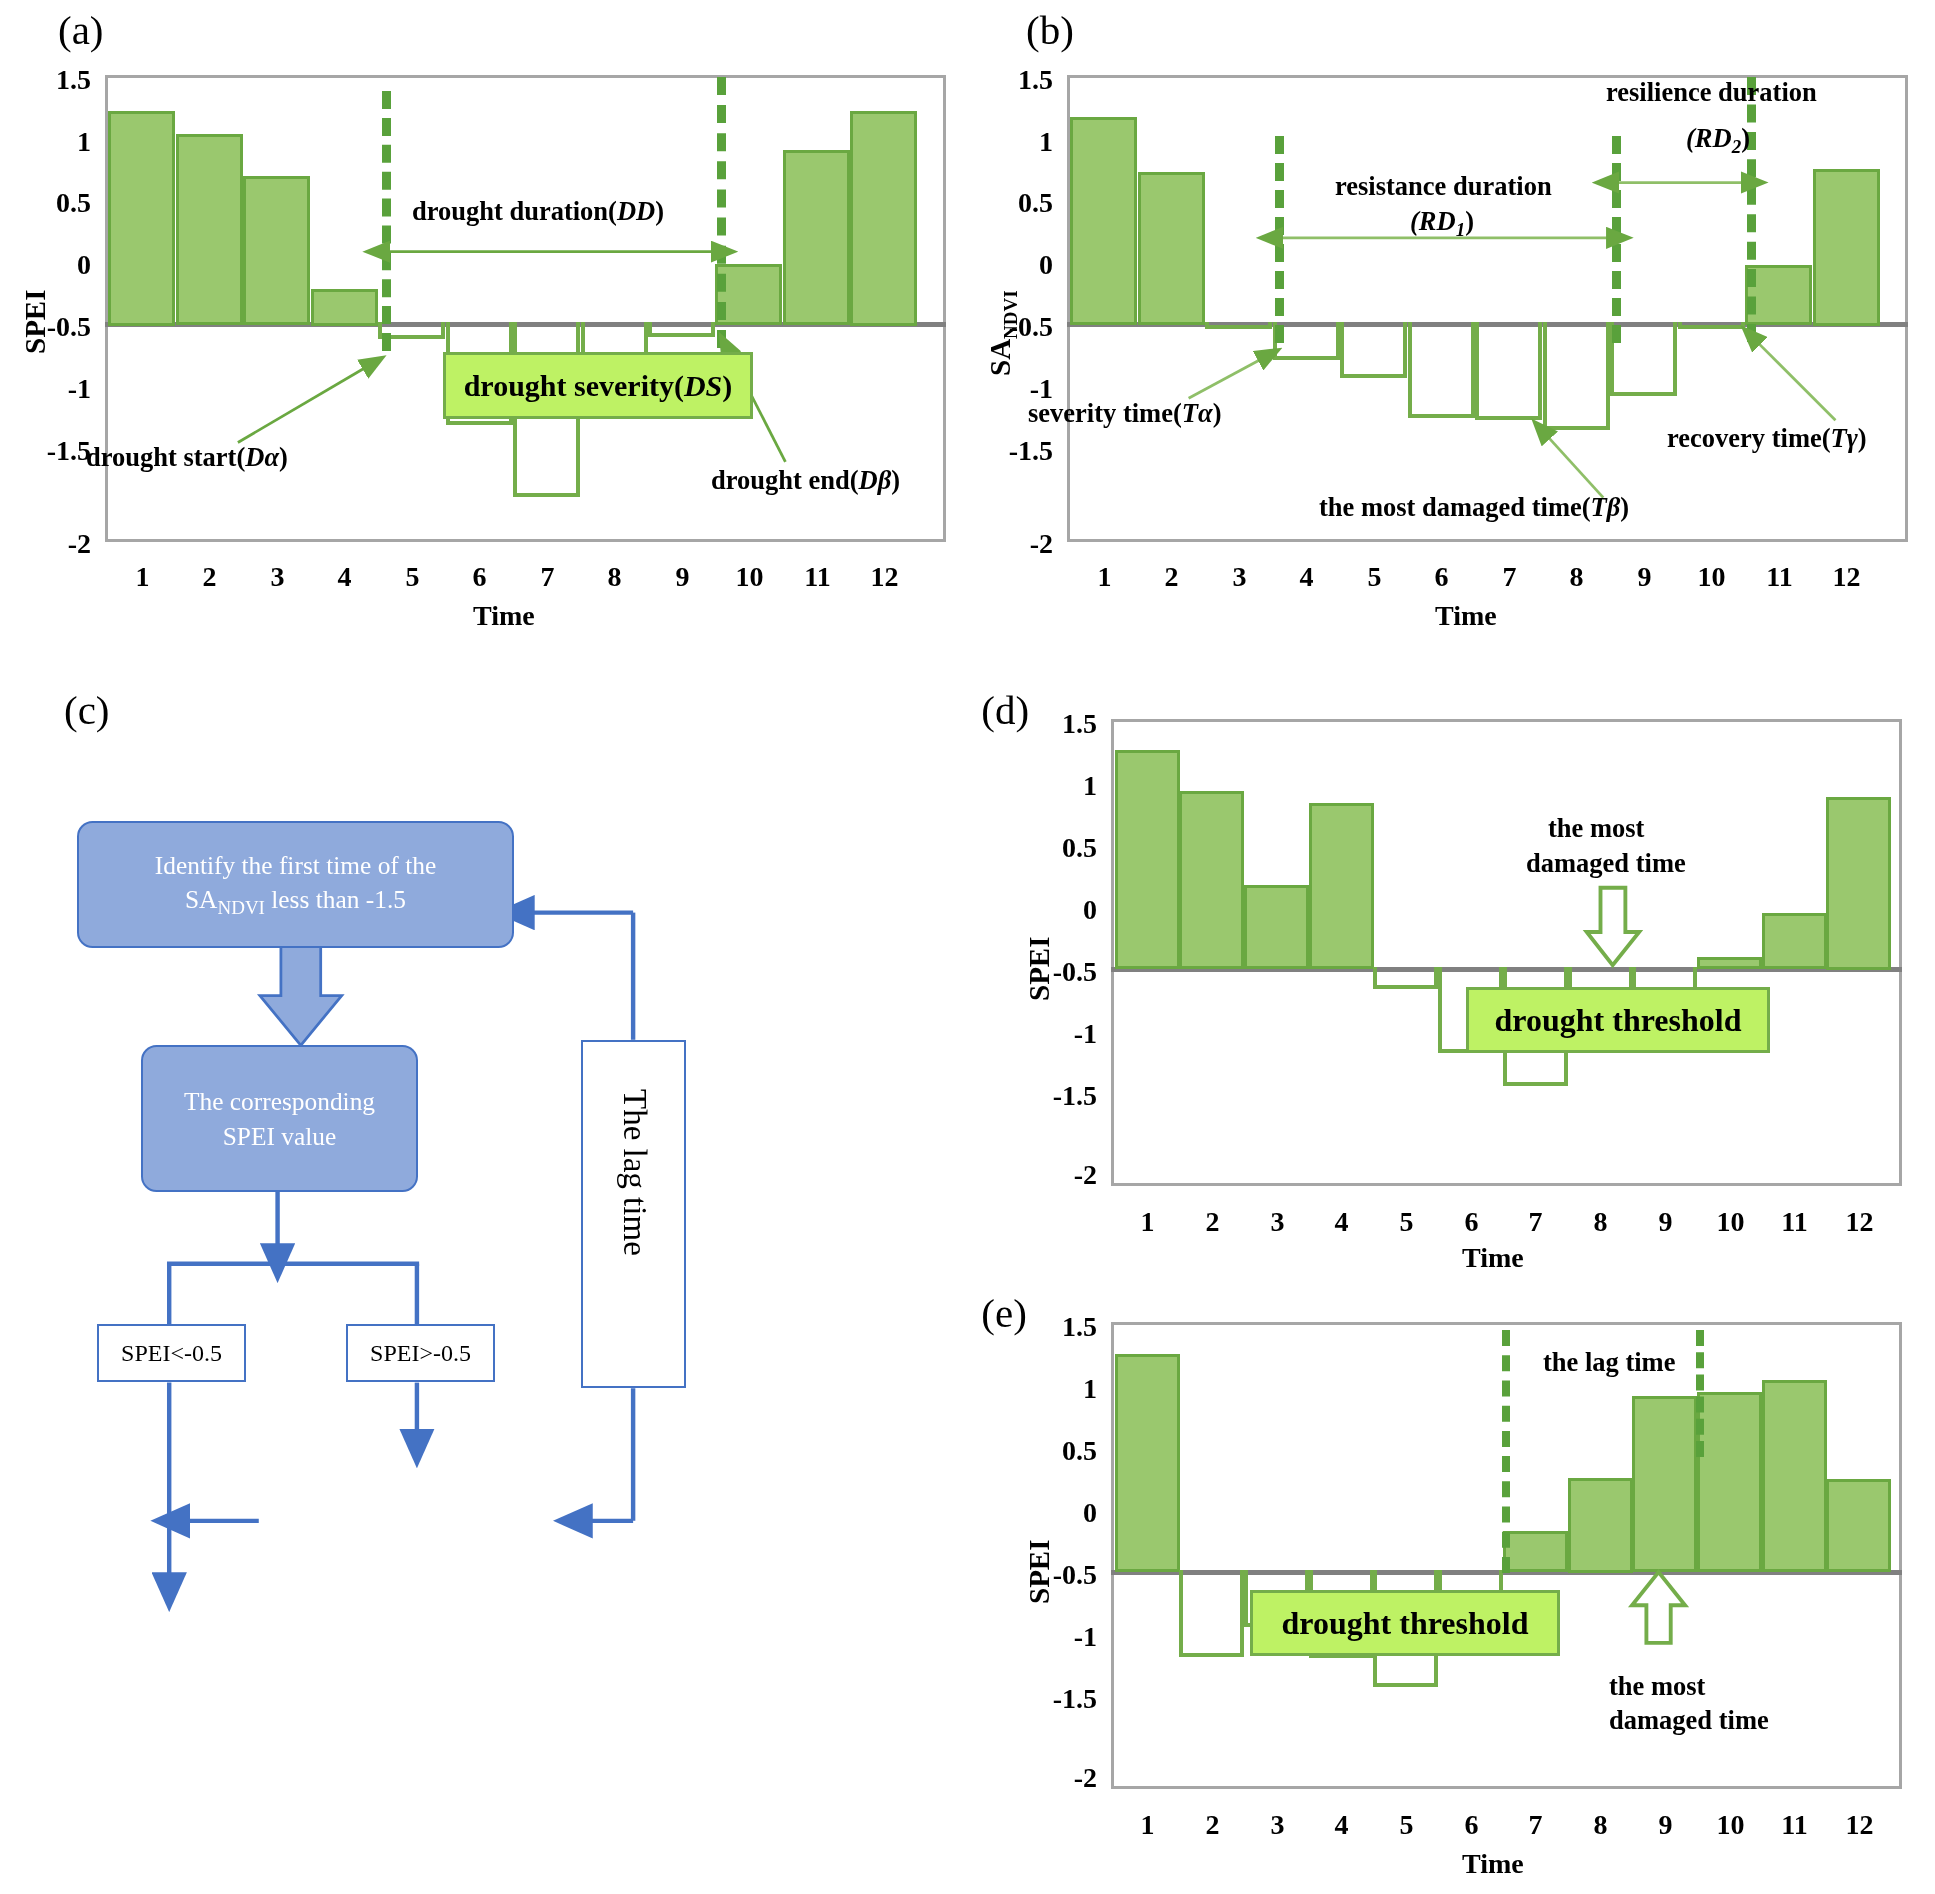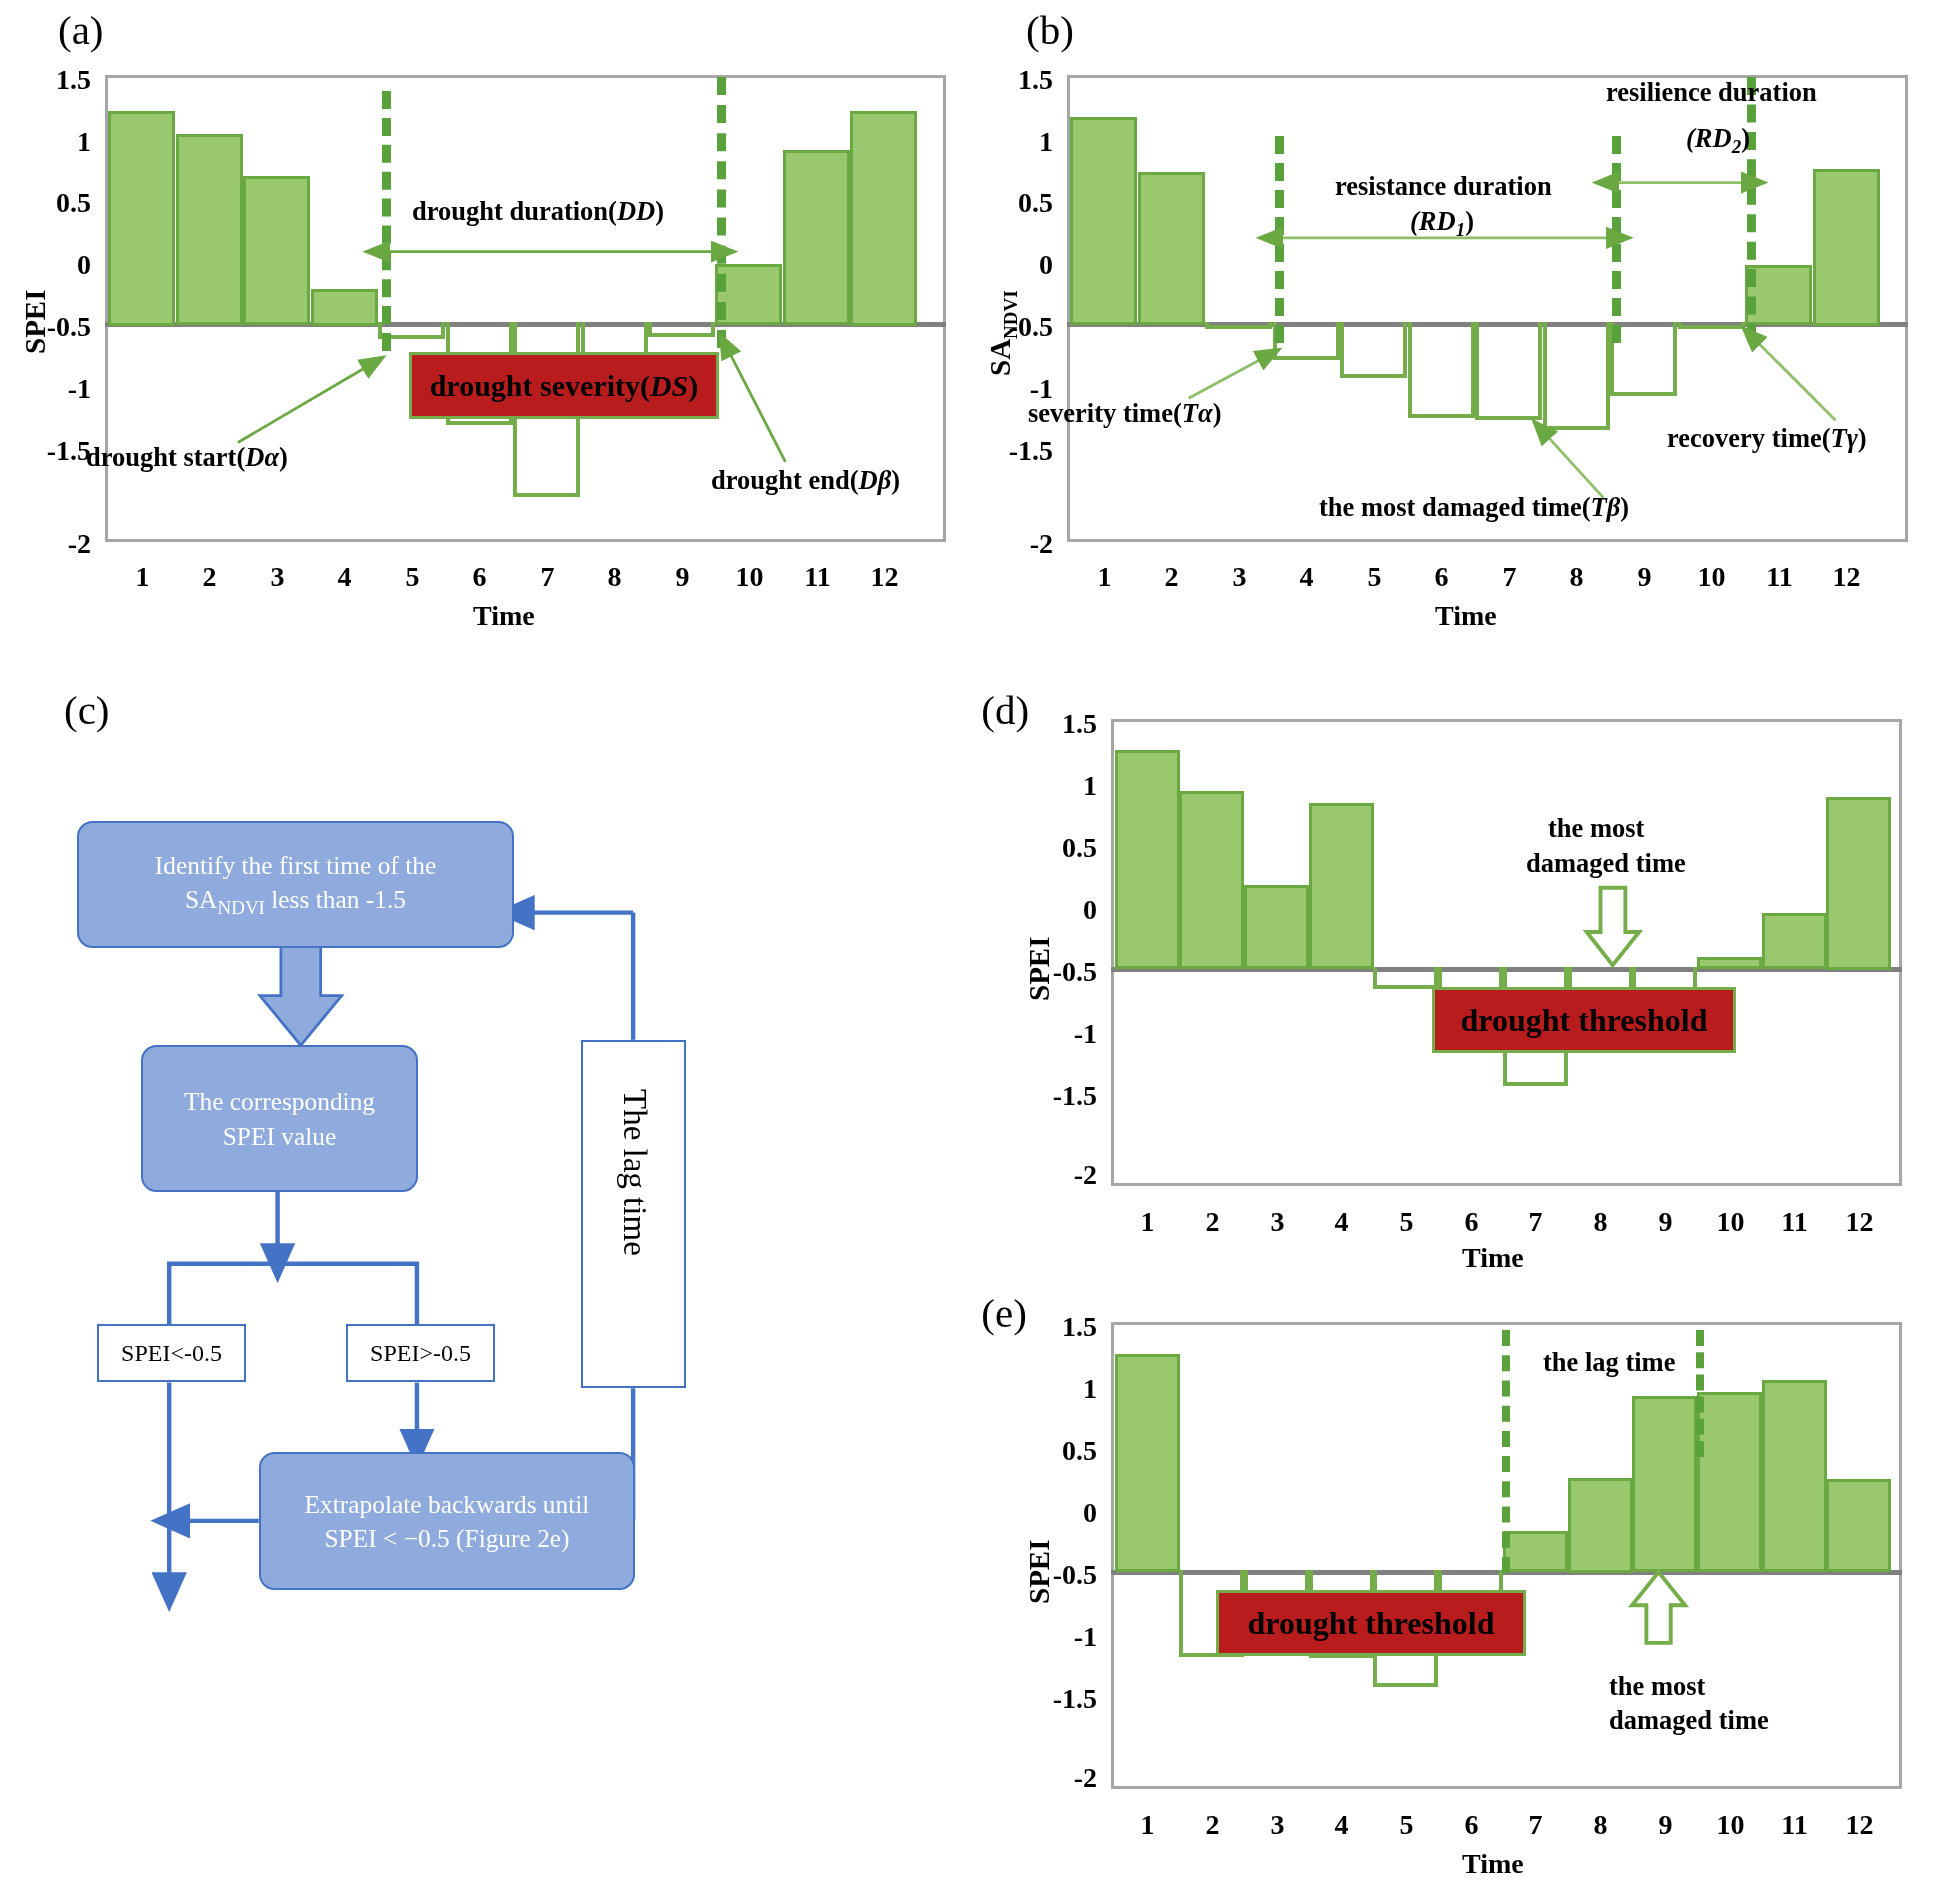--- a/index.html
+++ b/index.html
@@ -10,21 +10,21 @@
   .tick{position:absolute;font-weight:bold;font-size:28px;font-family:"Liberation Serif",serif;color:#000;text-align:right;}
   .xtick{position:absolute;font-weight:bold;font-size:28px;font-family:"Liberation Serif",serif;color:#000;text-align:center;}
   .plotbox{position:absolute;border:3.9px solid #a6a6a6;box-sizing:border-box;background:#fff;}
   .zeroline{position:absolute;background:#808080;height:5px;}
   .bar{position:absolute;background:#9ac86e;border:3.3px solid #6aa841;box-sizing:border-box;}
   .obar{position:absolute;background:transparent;border:4.4px solid #74ad4a;box-sizing:border-box;border-top:none;}
   .vdash{position:absolute;width:0;border-left:9.4px dashed #59a13b;}
   .vdash2{position:absolute;width:0;border-left:8.3px dashed #59a13b;}
   .annot{position:absolute;font-weight:bold;font-size:26.5px;font-family:"Liberation Serif",serif;color:#000;white-space:nowrap;}
   .annot-i{font-style:italic;}
-  .annot-box{position:absolute;background:#b91c1c;border:3.3px solid #74ad4a;box-sizing:border-box;display:flex;align-items:center;justify-content:center;font-weight:bold;font-size:30px;font-family:"Liberation Serif",serif;color:#000;}
+  .annot-box{position:absolute;background:#bef264;border:3.3px solid #74ad4a;box-sizing:border-box;display:flex;align-items:center;justify-content:center;font-weight:bold;font-size:30px;font-family:"Liberation Serif",serif;color:#000;margin-left:34px;}
   .sub{font-size:19px;vertical-align:sub;}
   .fcbox{position:absolute;background:#8faadc;border:2.2px solid #4472c4;border-radius:15.5px;color:#fff;display:flex;align-items:center;justify-content:center;text-align:center;font-size:25.4px;line-height:1.35;font-family:"Liberation Serif",serif;box-sizing:border-box;}
   .fcbox-plain{position:absolute;background:#fff;border:2.8px solid #4472c4;color:#000;display:flex;align-items:center;justify-content:center;text-align:center;font-size:24px;font-family:"Liberation Serif",serif;box-sizing:border-box;}
   .vrotbox{position:absolute;background:#fff;border:2.8px solid #4472c4;box-sizing:border-box;}
   .vrottext{position:absolute;transform:rotate(90deg);transform-origin:left top;white-space:nowrap;font-size:33px;font-family:"Liberation Serif",serif;color:#000;}
   svg{position:absolute;overflow:visible;}
   .ylab-rot{position:absolute;transform:rotate(-90deg);transform-origin:left top;white-space:nowrap;font-weight:bold;font-size:29px;font-family:"Liberation Serif",serif;color:#000;}
 </style>
 </head>
 <body>
@@ -247,26 +247,20 @@
   <div class="fcbox" style="left:141px;top:365px;width:277px;height:147px;">
     <div>
       <div>The corresponding</div>
       <div>SPEI value</div>
     </div>
   </div>
 
   <div class="fcbox-plain" style="left:97px;top:644px;width:149px;height:58px;">SPEI&lt;-0.5</div>
   <div class="fcbox-plain" style="left:346px;top:644px;width:149px;height:58px;">SPEI&gt;-0.5</div>
 
-  <div class="fcbox" style="left:259px;top:772px;width:376px;height:138px;">
-    <div>
-      <div>Extrapolate backwards until</div>
-      <div>SPEI &lt; −0.5 (Figure 2e)</div>
-    </div>
-  </div>
 
 
   <div class="vrotbox" style="left:581px;top:360px;width:105px;height:348px;"></div>
   <div class="vrottext" style="left:653px;top:409px;">The lag time</div>
 </div>
 
 <div class="panel" style="left:973px;top:686px;width:962px;height:586px;">
   <div class="plabel" style="left:8.3px;top:0px;">(d)</div>
 
   <div class="tick" style="left:55px;top:22px;width:69px;">1.5</div>

